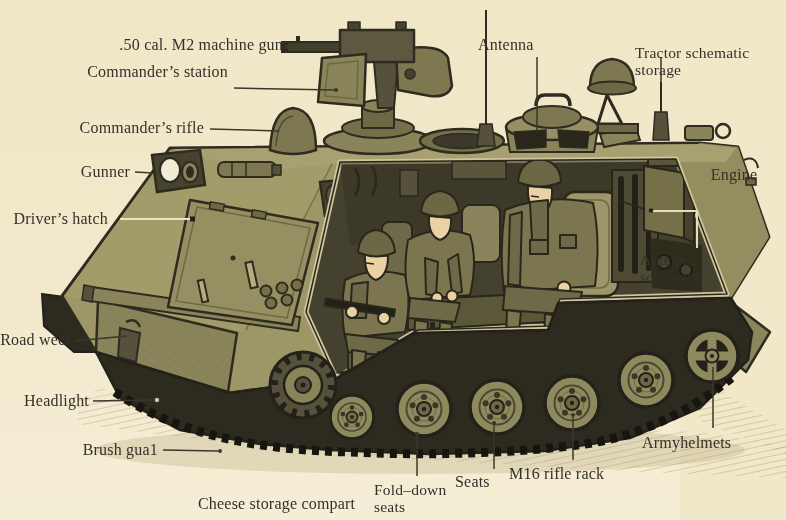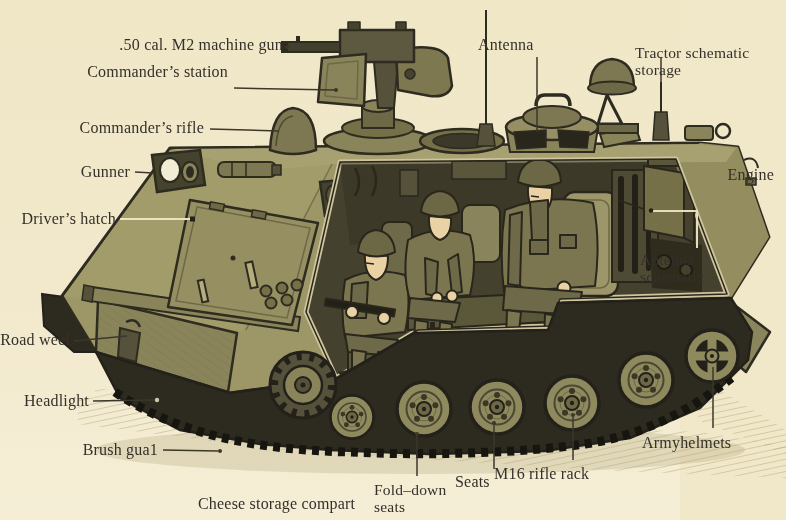--- a/index.html
+++ b/index.html
@@ -14,21 +14,21 @@
   #art{position:absolute;left:0;top:0}
   .lbl{
     position:absolute;
     font:16px/20px "Liberation Serif","DejaVu Serif",serif;
     color:var(--label);
     letter-spacing:.2px;
     white-space:pre-line;
   }
   .r{text-align:right}
   .c{text-align:left}
-  .l{text-align:right}
+  .l{text-align:center}
   .sm{font-size:15.5px;line-height:17px}
 </style>
 </head>
 <body>
 
 <div id="stage">
 
 <svg id="art" width="786" height="520" viewBox="0 0 786 520">
   <defs>
     <pattern id="hatch" width="6" height="6" patternUnits="userSpaceOnUse" patternTransform="rotate(-12)">
@@ -320,29 +320,29 @@
     <line x1="661" y1="57" x2="661" y2="82"></line>
     <path d="M697,248 L697,211 L653,211" fill="none" stroke="#e7deb8" stroke-width="2"></path>
     <circle cx="651" cy="210.5" r="2.2" fill="#23211a" stroke="none"></circle>
   </g>
 </svg>
 
 <div class="lbl r" style="left:40px;top:35px;width:243px">.50 cal. M2 machine gun</div>
 <div class="lbl r" style="left:40px;top:62px;width:188px">Commander’s station</div>
 <div class="lbl r" style="left:40px;top:118px;width:164px">Commander’s rifle</div>
 <div class="lbl r" style="left:40px;top:162px;width:90px">Gunner</div>
-<div class="lbl r" style="left:12px;top:209px;width:104px">Driver’s hatch</div>
+<div class="lbl r" style="left:4px;top:209px;width:104px">Driver’s hatch</div>
 <div class="lbl r" style="left:0px;top:330px;width:70px">Road weel</div>
 <div class="lbl r" style="left:10px;top:391px;width:79px">Headlight</div>
 <div class="lbl r" style="left:40px;top:440px;width:118px">Brush gua1</div>
 <div class="lbl c" style="left:198px;top:494px;width:200px">Cheese storage compart</div>
 <div class="lbl c sm" style="left:374px;top:481px;width:120px">Fold–down
 seats</div>
 <div class="lbl c" style="left:455px;top:472px;width:80px">Seats</div>
-<div class="lbl c" style="left:494px;top:464px;width:160px">M16 rifle rack</div>
+<div class="lbl c" style="left:509px;top:464px;width:160px">M16 rifle rack</div>
 <div class="lbl c" style="left:642px;top:433px;width:160px">Armyhelmets</div>
 <div class="lbl c" style="left:478px;top:35px;width:120px">Antenna</div>
 <div class="lbl c sm" style="left:635px;top:44px;width:160px">Tractor schematic
 storage</div>
 <div class="lbl l" style="left:694px;top:165px;width:80px">Engine</div>
 <div class="lbl c sm" style="left:640px;top:251px;width:120px">Antenna
 schematic</div>
 
 </div>
 

